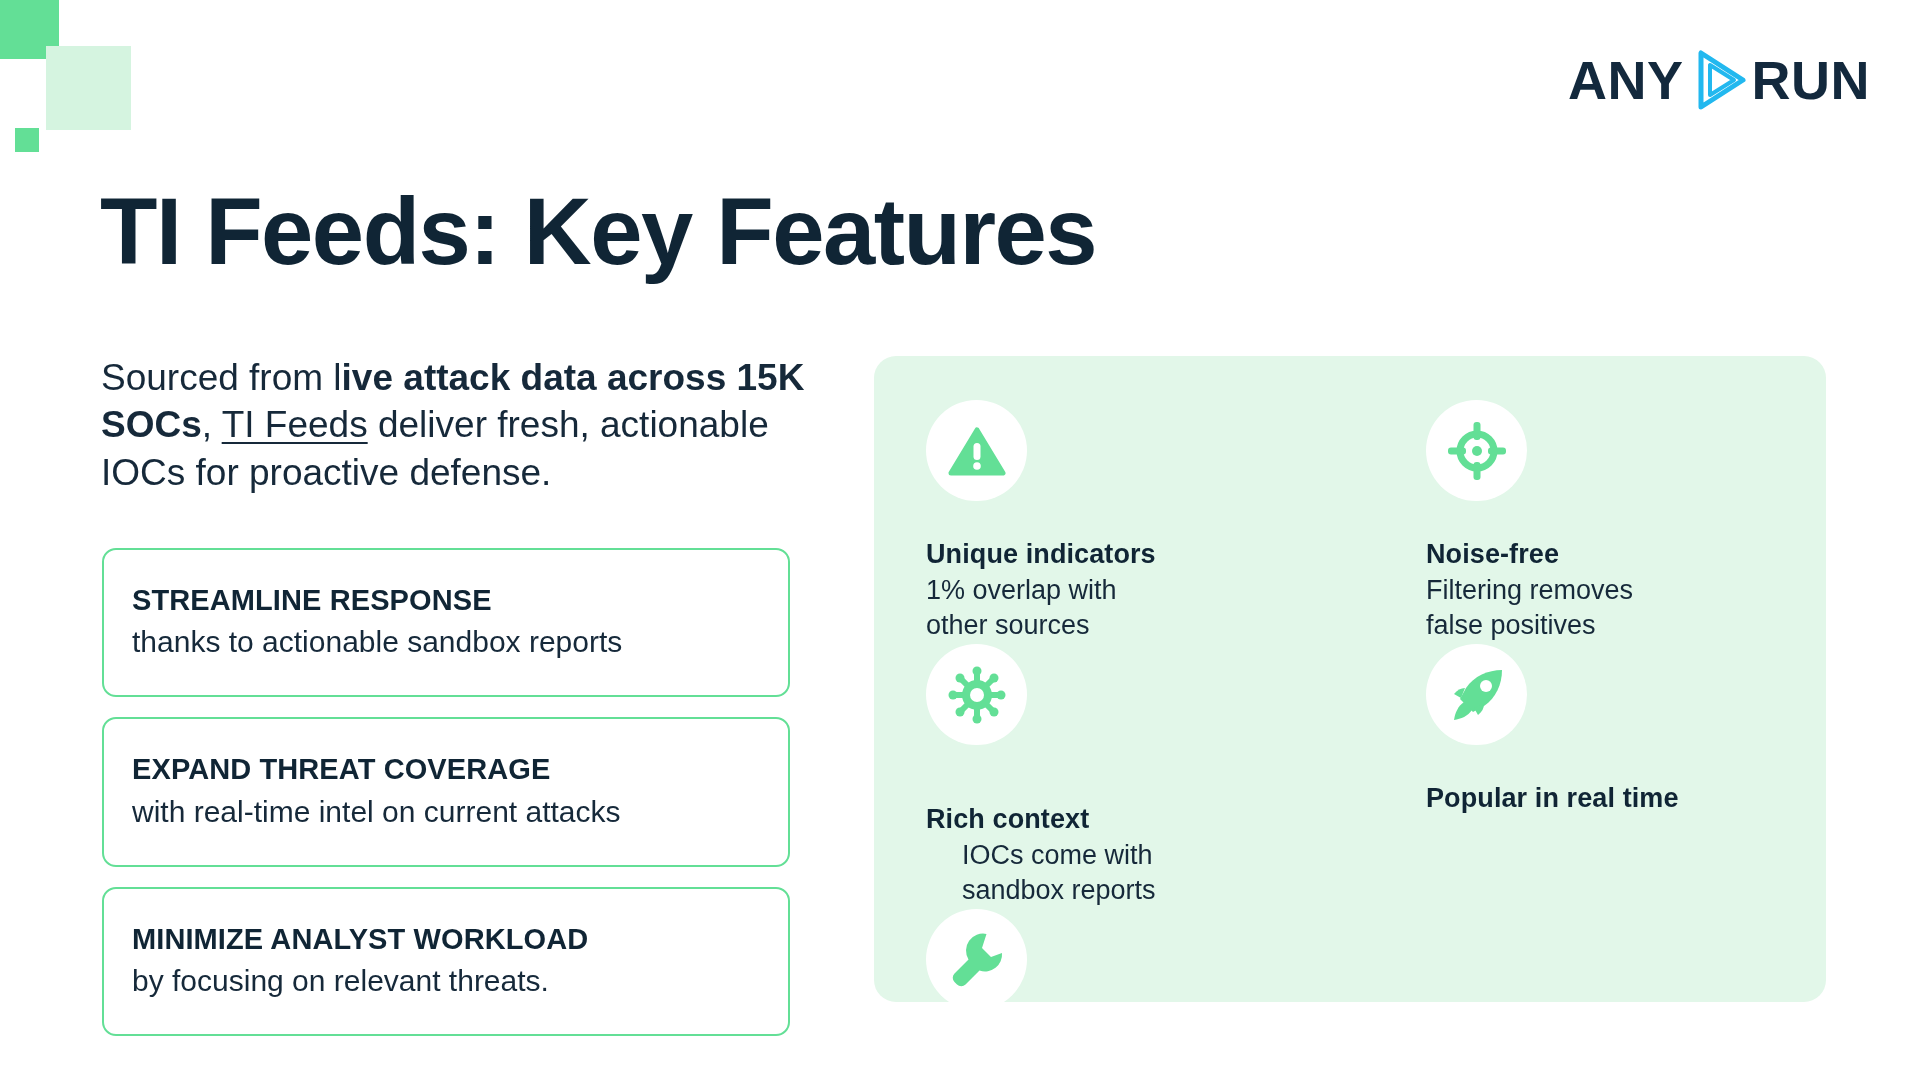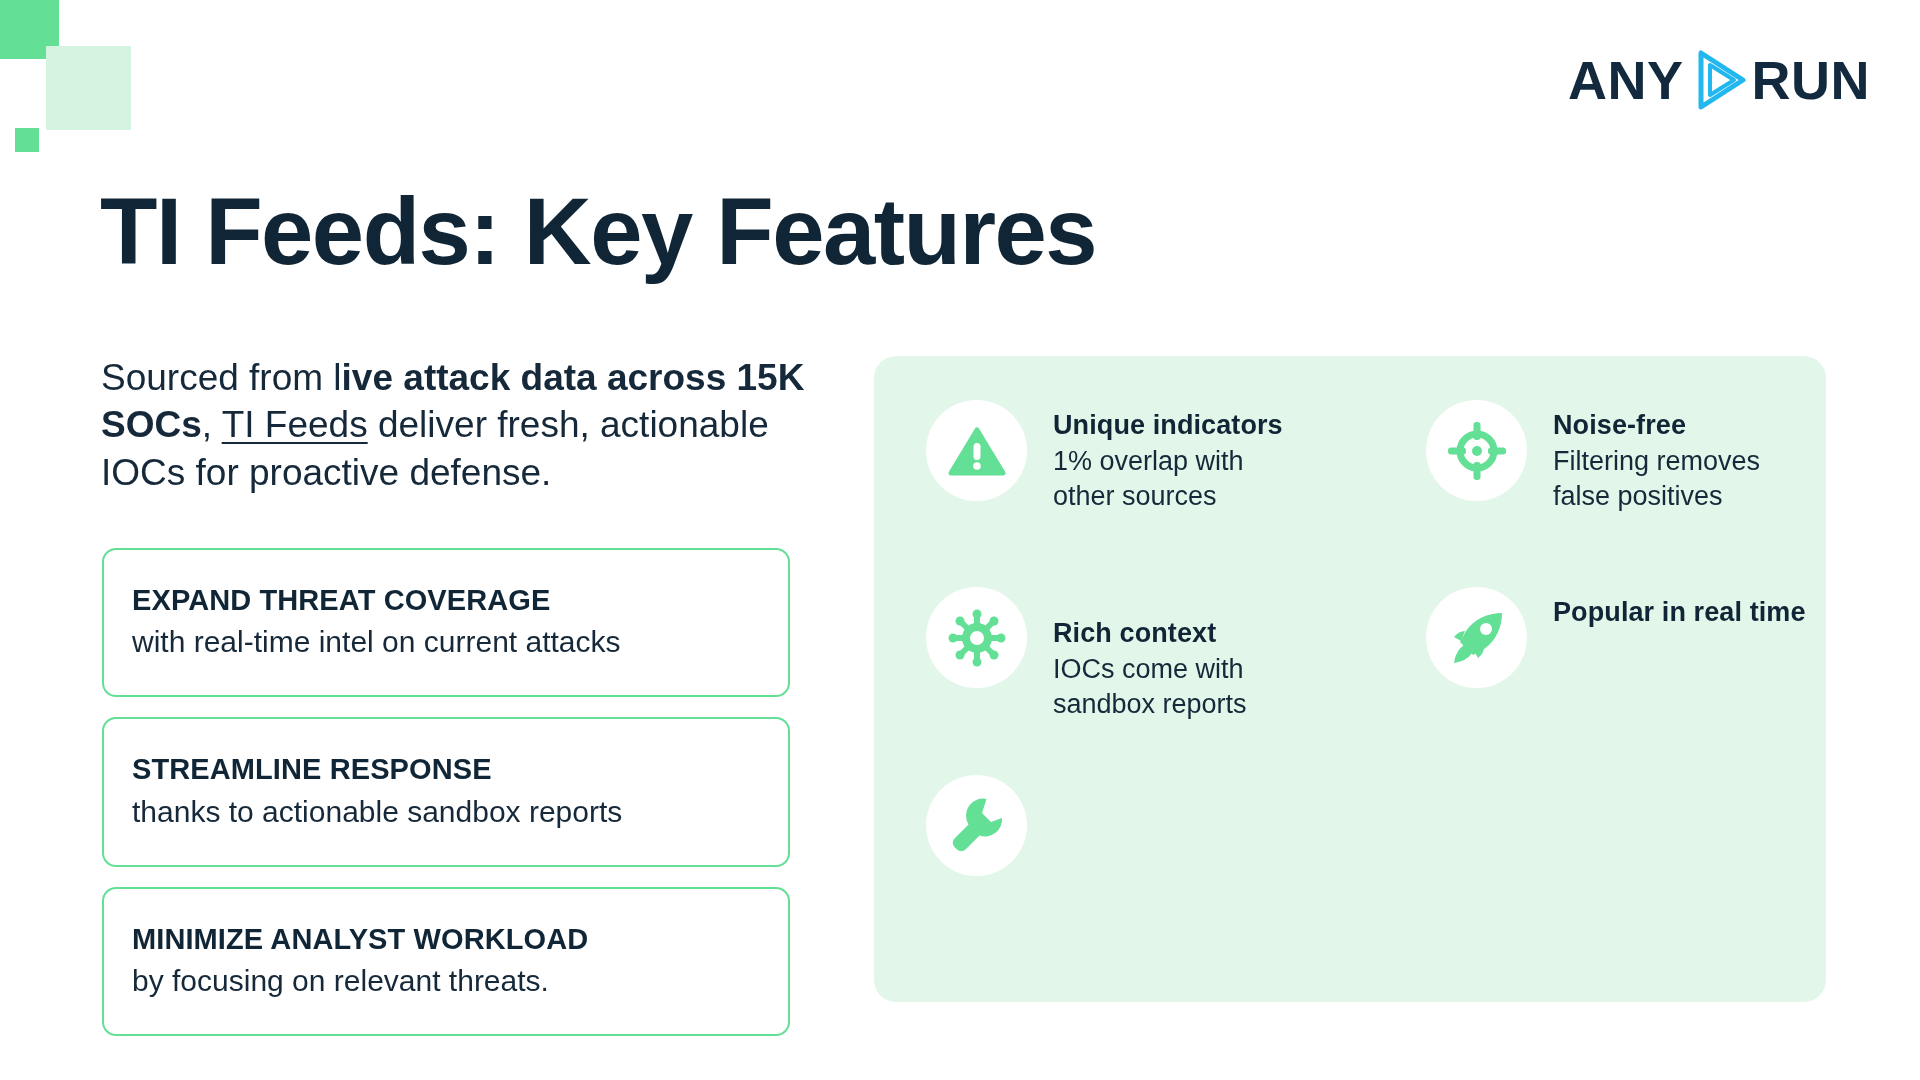--- a/index.html
+++ b/index.html
@@ -140,20 +140,21 @@
     width: 100%; height: 100%;
     display: grid;
     grid-template-columns: 500px 452px;
     grid-template-rows: repeat(3, 1fr);
     padding: 42px 0 42px 52px;
   }
   .feature {
     display: flex;
     align-items: flex-start;
     gap: 26px;
+    flex-direction: column;
   }
   .feature-icon {
     flex: 0 0 auto;
     width: 101px;
     height: 101px;
     border-radius: 50%;
     background: #ffffff;
     display: flex;
     align-items: center;
     justify-content: center;
@@ -197,27 +198,27 @@
     <span class="logo-text">RUN</span>
   </div>
 
   <h1 class="page-title">TI Feeds: Key Features</h1>
 
   <p class="intro"><span>Sourced from l</span><b>ive attack data across 15K SOCs</b><span>, </span><a class="lnk">TI Feeds</a><span> deliver fresh, actionable IOCs for proactive defense.</span></p>
 
   <div class="cards">
 
     <div class="card">
+      <div class="card-title">STREAMLINE RESPONSE</div>
+      <div class="card-sub">thanks to actionable sandbox reports</div>
+    </div>
+
+    <div class="card">
       <div class="card-title">EXPAND THREAT COVERAGE</div>
       <div class="card-sub">with real-time intel on current attacks</div>
-    </div>
-
-    <div class="card">
-      <div class="card-title">STREAMLINE RESPONSE</div>
-      <div class="card-sub">thanks to actionable sandbox reports</div>
     </div>
 
     <div class="card">
       <div class="card-title">MINIMIZE ANALYST WORKLOAD</div>
       <div class="card-sub">by focusing on relevant threats.</div>
     </div>
 
   </div>
 
   <div class="panel">
@@ -278,21 +279,21 @@
               <circle cx="47" cy="47" r="4.5"></circle>
               <circle cx="47" cy="13" r="4.5"></circle>
               <circle cx="13" cy="47" r="4.5"></circle>
             </g>
             <circle cx="30" cy="30" r="15" fill="#63df96"></circle>
             <circle cx="30" cy="30" r="7" fill="#ffffff"></circle>
           </svg>
         </span>
         <span class="feature-text">
           <span class="feature-title" style="display: block; margin-top: 21px;">Rich context</span>
-          <span class="feature-desc" style="display: block;">IOCs come with
+          <span class="feature-desc" style="display: block; margin-left: 36px;">IOCs come with
 sandbox reports</span>
         </span>
       </div>
 
       <div class="feature">
         <span class="feature-icon">
           <svg width="58" height="58" viewBox="0 0 58 58" aria-hidden="true">
             <path d="M54 4 C40 4 26 10 18 22 L12 33 L25 46 L36 40 C48 32 54 18 54 4 Z" fill="#63df96"></path>
             <circle cx="38" cy="20" r="6" fill="#ffffff"></circle>
             <path d="M16 36 C10 40 7 47 6 54 C13 53 20 50 24 44 Z" fill="#63df96"></path>

